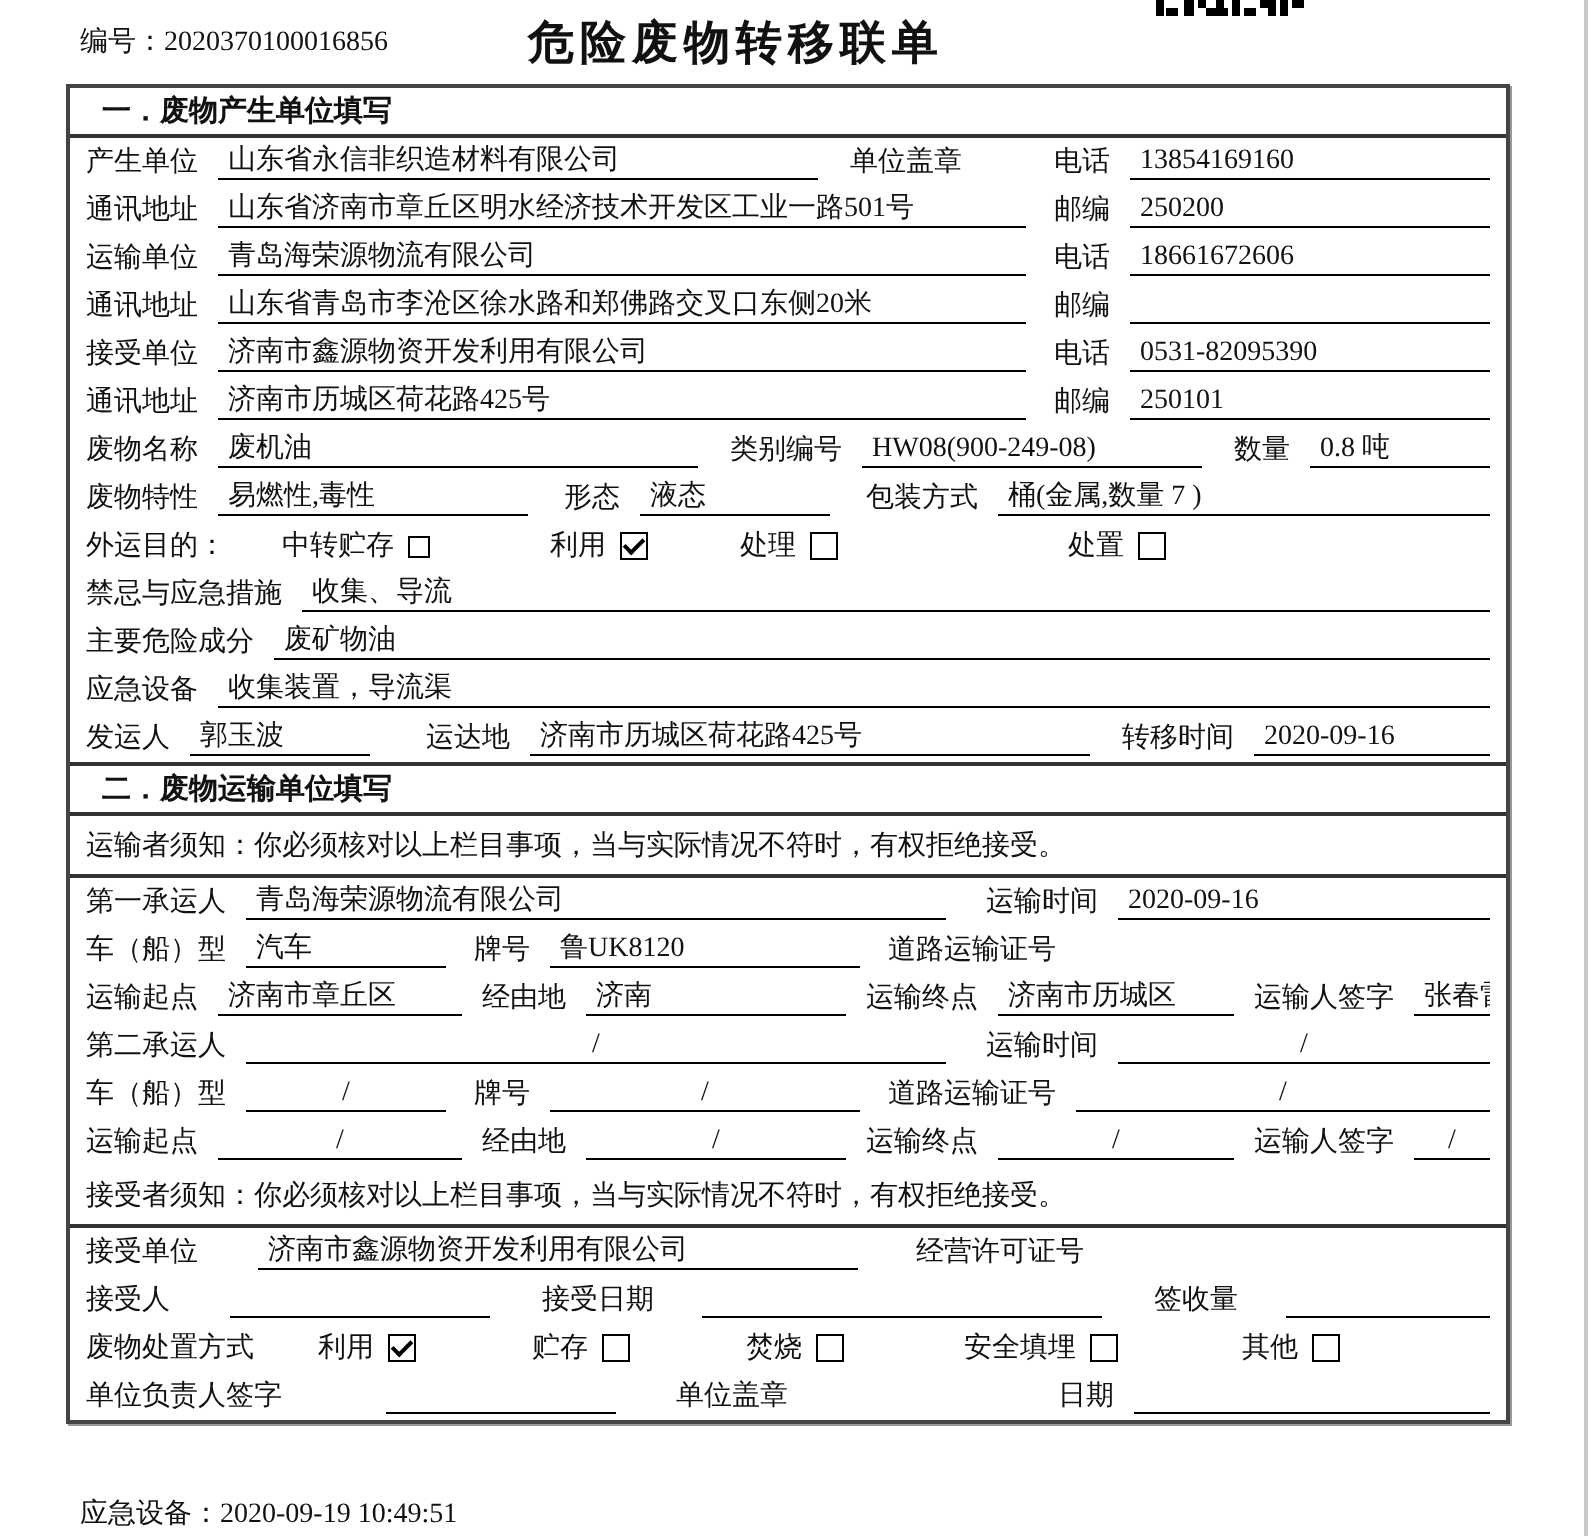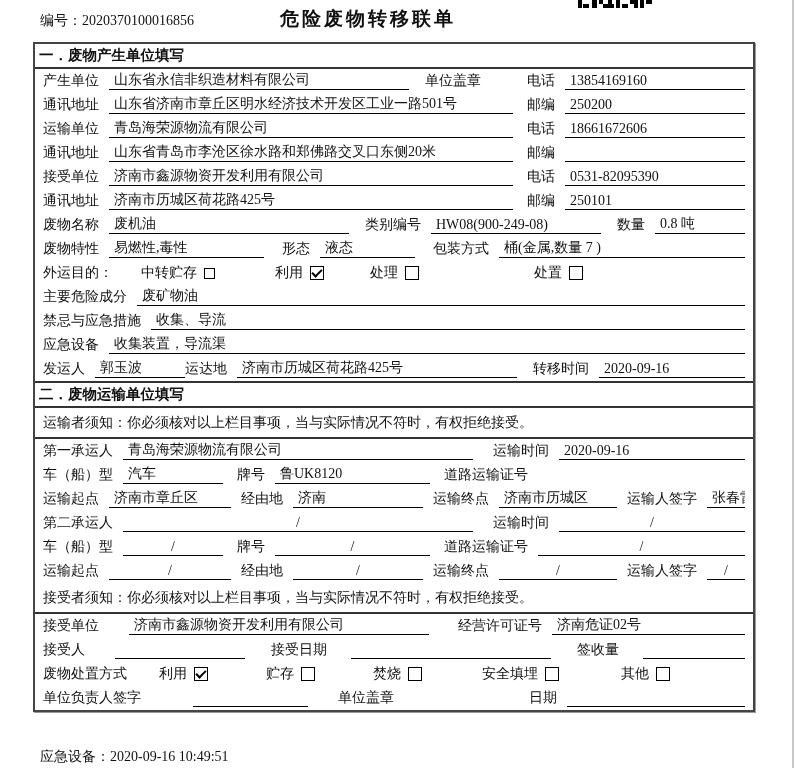--- a/index.html
+++ b/index.html
@@ -5,27 +5,27 @@
   html,body{margin:0;padding:0;}
   body{
     width:796px;height:768px;background:#ffffff;color:#111;
     font-family:"Liberation Serif","DejaVu Serif",serif;
     font-size:14px;position:relative;overflow:hidden;
   }
   .page-edge{position:absolute;right:2px;top:0;bottom:0;width:2px;background:#c9c9c9;}
   
   .serial{position:absolute;left:40px;top:12px;white-space:nowrap;}
   .doc-title{position:absolute;left:0;right:60px;top:6px;text-align:center;
-    font-size:19px;font-weight:bold;letter-spacing:3px;}
+    font-size:23px;font-weight:bold;letter-spacing:3px;}
   .qr{position:absolute;left:578px;top:0;width:74px;height:11px;}
   
   .form{position:absolute;left:33px;top:42px;width:722px;border:2px solid #444;
     box-sizing:border-box;background:#fff;box-shadow:1px 1px 0 #999;}
   .sec-title{font-weight:bold;height:23px;display:flex;align-items:center;
-    padding:0 4px;border-bottom:2px solid #333;font-size:14.5px;}
+    padding:0 16px;border-bottom:2px solid #333;font-size:14.5px;}
   .sec-top{border-top:2px solid #333;}
   .notice{height:29px;display:flex;align-items:center;padding:0 8px;
     border-bottom:2px solid #333;text-align:center;}
   .row{display:flex;align-items:flex-end;height:24px;padding:0 8px 3px 8px;
     box-sizing:border-box;}
   .lbl{white-space:nowrap;margin-right:10px;flex:0 0 auto;}
   .val{border-bottom:1px solid #000;padding:0 5px;white-space:nowrap;
     box-sizing:border-box;min-height:17px;overflow:hidden;flex:0 0 auto;}
   .fill{flex:1 1 auto;}
   .rcol{display:flex;align-items:flex-end;flex:0 0 218px;margin-left:14px;}
@@ -155,38 +155,38 @@
       <span>处理</span>
       <span class="cb"></span>
     </span>
     <span class="opt" style="margin-left:115px">
       <span>处置</span>
       <span class="cb"></span>
     </span>
   </div>
 
   <div class="row">
+    <span class="lbl">禁忌与应急措施</span>
+    <span class="val fill">收集、导流</span>
+  </div>
+
+  <div class="row">
     <span class="lbl">主要危险成分</span>
     <span class="val fill">废矿物油</span>
   </div>
 
   <div class="row">
-    <span class="lbl">禁忌与应急措施</span>
-    <span class="val fill">收集、导流</span>
-  </div>
-
-  <div class="row">
     <span class="lbl">应急设备</span>
     <span class="val fill">收集装置，导流渠</span>
   </div>
 
   <div class="row">
     <span class="lbl">发运人</span>
     <span class="val" style="width:90px">郭玉波</span>
-    <span class="lbl" style="">运达地</span>
+    <span class="lbl" style="margin-left:28px">运达地</span>
     <span class="val" style="width:280px">济南市历城区荷花路425号</span>
     <span class="lbl" style="margin-left:16px">转移时间</span>
     <span class="val fill">2020-09-16</span>
   </div>
 
   <div class="sec-title sec-top">二．废物运输单位填写</div>
   <div class="notice">运输者须知：你必须核对以上栏目事项，当与实际情况不符时，有权拒绝接受。</div>
 
   <div class="row">
     <span class="lbl">第一承运人</span>
@@ -240,21 +240,20 @@
     <span class="lbl" style="margin-left:10px">运输人签字</span>
     <span class="val fill center">/</span>
   </div>
 
   <div class="notice">接受者须知：你必须核对以上栏目事项，当与实际情况不符时，有权拒绝接受。</div>
 
   <div class="row">
     <span class="lbl">接受单位</span>
     <span class="val" style="width:300px;margin-left:20px">济南市鑫源物资开发利用有限公司</span>
     <span class="lbl" style="margin-left:29px">经营许可证号</span>
-    <span class="val fill">济南危证02号</span>
   </div>
 
   <div class="row">
     <span class="lbl">接受人</span>
     <span class="val" style="width:130px;margin-left:20px"></span>
     <span class="lbl" style="margin-left:26px">接受日期</span>
     <span class="val" style="width:200px;margin-left:14px"></span>
     <span class="lbl" style="margin-left:26px">签收量</span>
     <span class="val fill" style="margin-left:14px"></span>
   </div>
@@ -287,13 +286,13 @@
     <span class="lbl">单位负责人签字</span>
     <span class="val" style="width:115px;margin-left:42px"></span>
     <span class="lbl" style="margin-left:30px">单位盖章</span>
     <span style="flex:0 0 125px"></span>
     <span class="lbl">日期</span>
     <span class="val fill"></span>
   </div>
 
 </div>
 
-<div class="print-line"><span>应急设备：</span><span>2020-09-16 10:49:51</span></div>
+<div class="print-line"><span>应急设备：</span><span>2020-09-19 10:49:51</span></div>
 
 </body></html>

